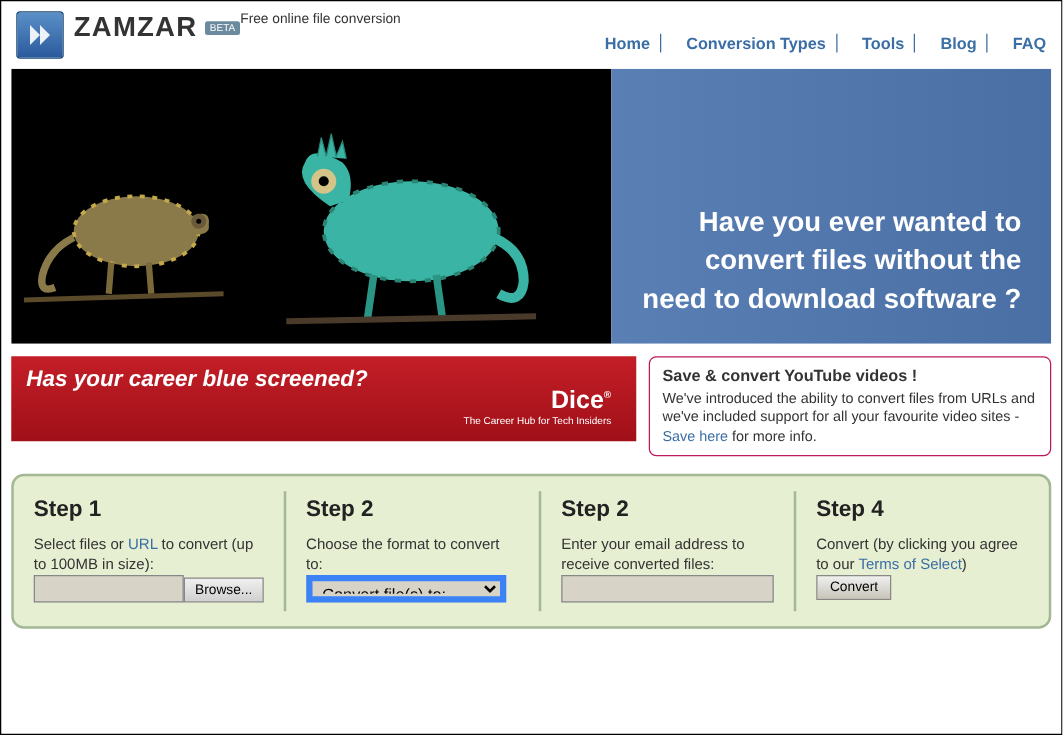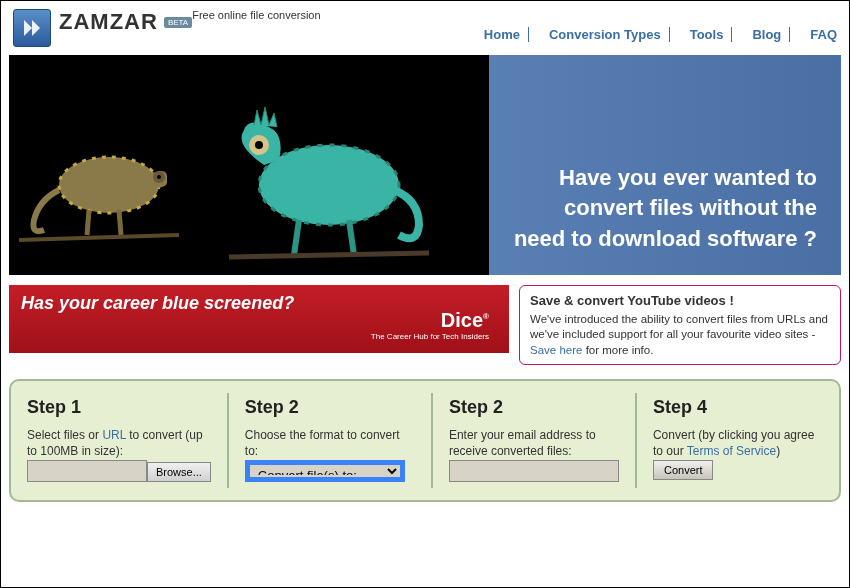--- a/index.html
+++ b/index.html
@@ -140,18 +140,18 @@
         <option>Convert file(s) to:</option>
       </select>
     </div>
     <div class="step">
       <div class="step-title">Step 2</div>
       <div class="step-desc">Enter your email address to receive converted files:</div>
       <input class="email-input" type="text" style="">
     </div>
     <div class="step">
       <div class="step-title">Step 4</div>
-      <div class="step-desc"><span>Convert (by clicking you agree to our </span><span class="step-link">Terms of Service</span><span>)</span></div>
+      <div class="step-desc"><span>Convert (by clicking you agree to our </span><span class="step-link">Terms of Select</span><span>)</span></div>
       <button class="convert-btn">Convert</button>
     </div>
   </div>
 
 </div>
 
 </body></html>

